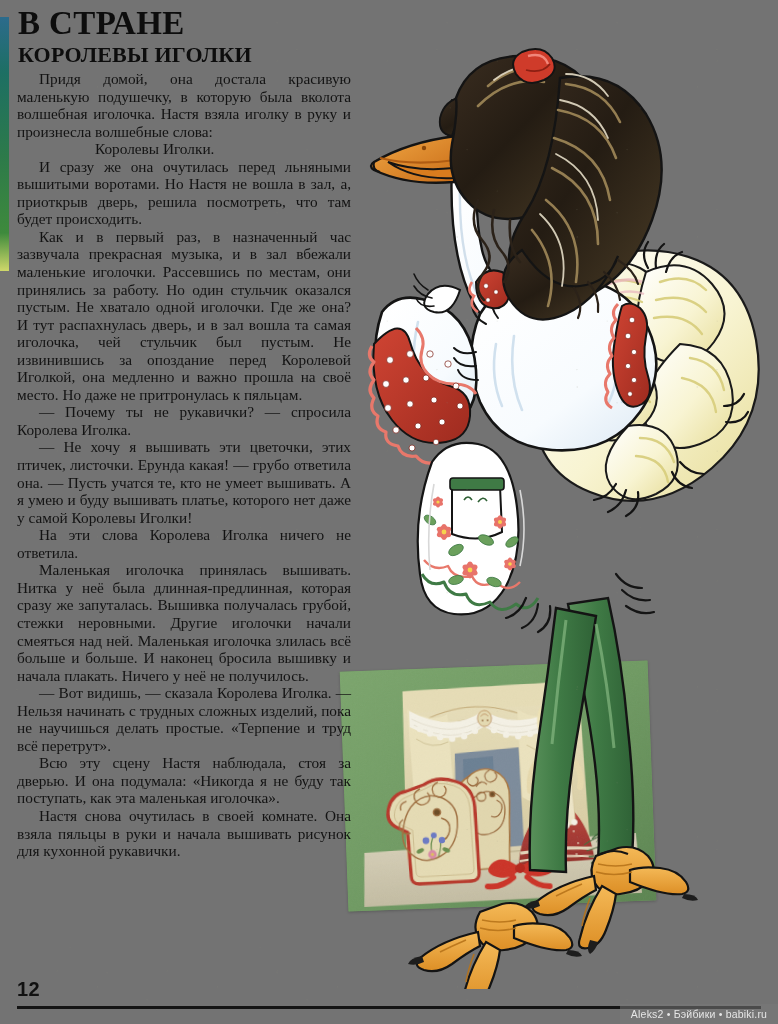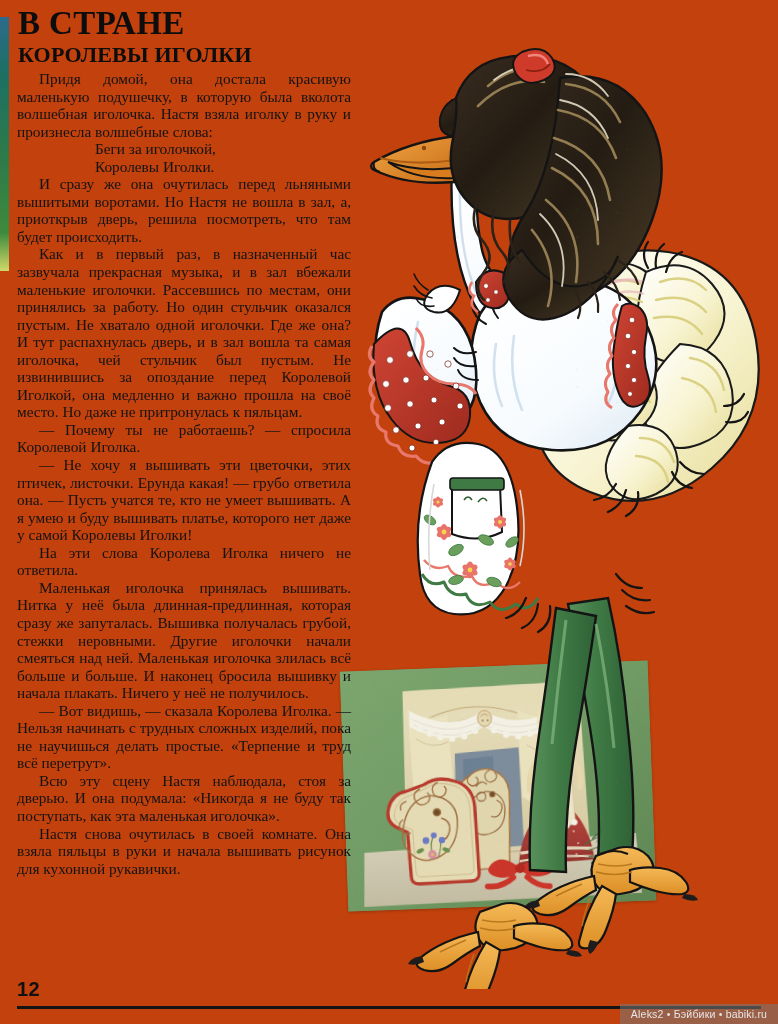--- a/index.html
+++ b/index.html
@@ -7,21 +7,21 @@
   body{
     width:778px;height:1024px;
     background:#ffffff;
     font-family:"Liberation Serif", serif;
     overflow:hidden;
     position:relative;
   }
   #page{
     position:absolute;inset:0;
     width:778px;height:1024px;
-    background:#c2410c;
+    background:#737373;
     overflow:hidden;
   }
   
   #paper-grain{
     position:absolute;inset:0;
     pointer-events:none;
     background-image:
       radial-gradient(circle at 12% 31%, rgba(140,140,120,.14) 0 .6px, transparent 1px),
       radial-gradient(circle at 63% 12%, rgba(140,140,120,.12) 0 .6px, transparent 1px),
       radial-gradient(circle at 81% 58%, rgba(140,140,120,.13) 0 .6px, transparent 1px),
@@ -135,26 +135,25 @@
   <div id="spine-strip"></div>
 
   <div id="headline">
     <span class="hl-line l1">В СТРАНЕ</span>
     <span class="hl-line l2">КОРОЛЕВЫ ИГОЛКИ</span>
   </div>
 
   <div id="story">
     <p>Придя домой, она достала красивую маленькую подушечку, в которую была вколота волшебная иголочка. Настя взяла иголку в руку и произнесла волшебные слова:</p>
     <p class="verse">
-      <span>Беги за иголочкой,</span>
       <span>Королевы Иголки.</span>
     </p>
     <p>И сразу же она очутилась перед льняными вышитыми воротами. Но Настя не вошла в зал, а, приоткрыв дверь, решила посмотреть, что там будет происходить.</p>
     <p>Как и в первый раз, в назначенный час зазвучала прекрасная музыка, и в зал вбежали маленькие иголочки. Рассевшись по местам, они принялись за работу. Но один стульчик оказался пустым. Не хватало одной иголочки. Где же она? И тут распахнулась дверь, и в зал вошла та самая иголочка, чей стульчик был пустым. Не извинившись за опоздание перед Королевой Иголкой, она медленно и важно прошла на своё место. Но даже не притронулась к пяльцам.</p>
-    <p>— Почему ты не работаешь? — спросила Королевой Иголка.</p>
+    <p>— Почему ты не рукавички? — спросила Королева Иголка.</p>
     <p>— Не хочу я вышивать эти цветочки, этих птичек, листочки. Ерунда какая! — грубо ответила она. — Пусть учатся те, кто не умеет вышивать. А я умею и буду вышивать платье, которого нет даже у самой Королевы Иголки!</p>
     <p>На эти слова Королева Иголка ничего не ответила.</p>
     <p>Маленькая иголочка принялась вышивать. Нитка у неё была длинная-предлинная, которая сразу же запуталась. Вышивка получалась грубой, стежки неровными. Другие иголочки начали смеяться над ней. Маленькая иголочка злилась всё больше и больше. И наконец бросила вышивку и начала плакать. Ничего у неё не получилось.</p>
     <p>— Вот видишь, — сказала Королева Иголка. — Нельзя начинать с трудных сложных изделий, пока не научишься делать простые. «Терпение и труд всё перетрут».</p>
     <p>Всю эту сцену Настя наблюдала, стоя за дверью. И она подумала: «Никогда я не буду так поступать, как эта маленькая иголочка».</p>
     <p>Настя снова очутилась в своей комнате. Она взяла пяльцы в руки и начала вышивать рисунок для кухонной рукавички.</p>
   </div>
 
   <div id="craft-photo">
     <div class="photo-inner">

